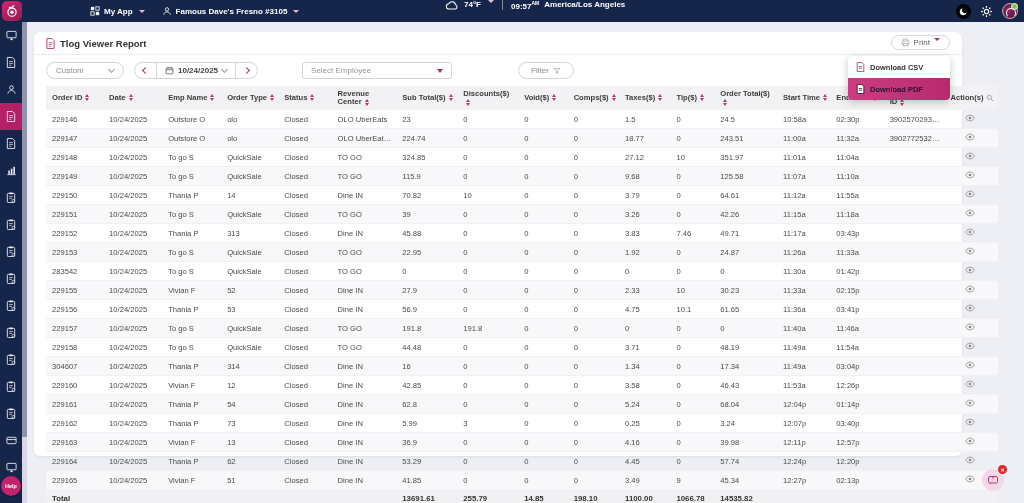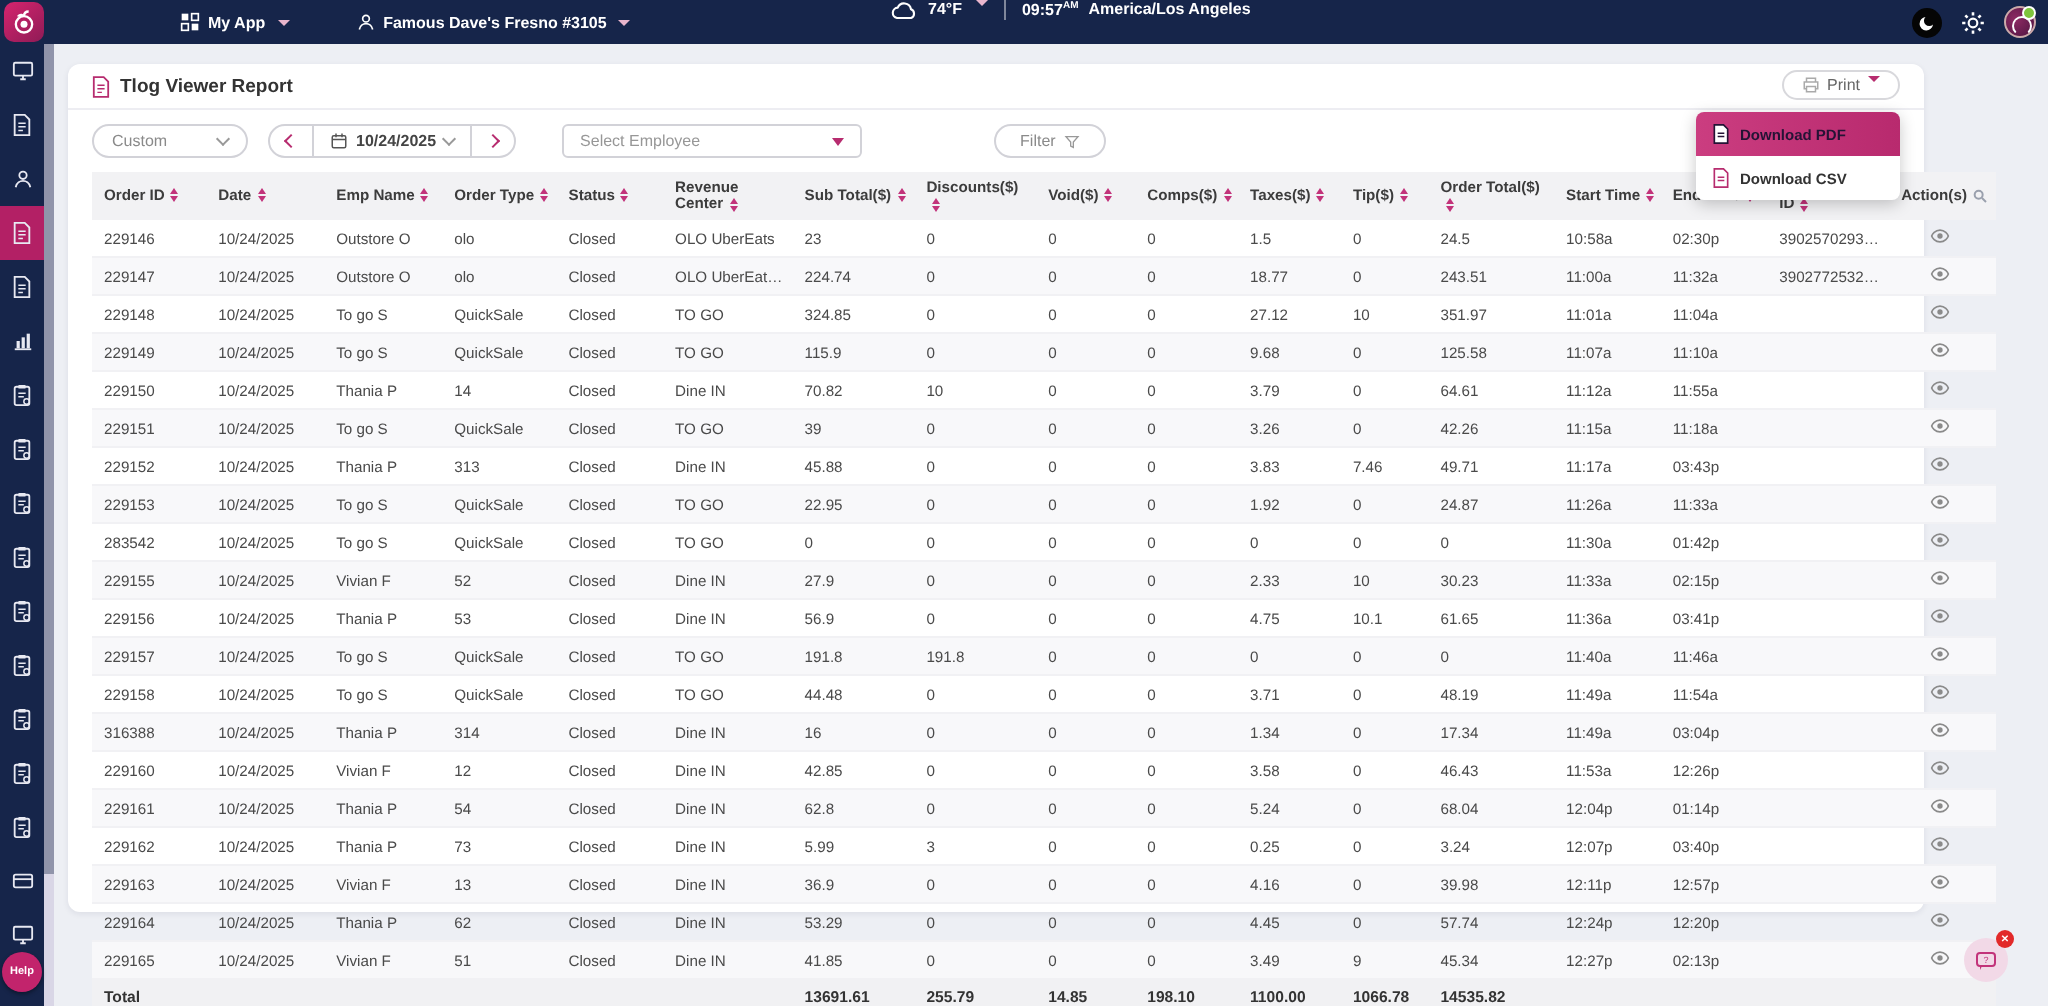--- a/index.html
+++ b/index.html
@@ -1,21 +1,21 @@
 <!DOCTYPE html>
 <html><head>
 <meta charset="utf-8">
 <style>
   *{box-sizing:border-box;margin:0;padding:0}
   html,body{width:1024px;height:503px;overflow:hidden}
   body{font-family:"Liberation Sans",sans-serif;background:#edeff4;position:relative;color:#444}
   
   .topbar{position:absolute;left:0;top:0;width:1024px;height:22px;background:#16254a;color:#fff;z-index:40}
   .logo{position:absolute;left:2px;top:1px;width:20px;height:20px;border-radius:5px;background:linear-gradient(140deg,#d6246e,#8f1b56);display:flex;align-items:center;justify-content:center}
-  .nav-left{position:absolute;left:90px;top:0;height:22px;display:flex;align-items:center;gap:19px;font-size:8px;font-weight:bold}
+  .nav-left{position:absolute;left:90px;top:0;height:22px;display:flex;align-items:center;gap:3px;font-size:8px;font-weight:bold}
   .nav-item{display:flex;align-items:center;gap:4px;cursor:pointer}
   .nav-item + .nav-item{margin-left:14px}
   .caret{width:0;height:0;border-left:3px solid transparent;border-right:3px solid transparent;border-top:3.5px solid #e9b6cd;margin-left:2px}
   .weather{position:absolute;left:445px;top:0;height:22px;display:flex;align-items:flex-start;gap:5px;font-size:8px;font-weight:bold}
   .vdiv{width:1px;height:10px;background:rgba(255,255,255,.45);margin:0 3px}
   .weather sup{font-size:5px}
   .tb-right{position:absolute;right:6px;top:0;height:22px;display:flex;align-items:center;gap:9px}
   .moon{width:15px;height:15px;border-radius:50%;background:#050505;display:flex;align-items:center;justify-content:center}
   .avatar{width:16px;height:16px;border-radius:50%;background:radial-gradient(circle at 35% 40%,#8e2a63,#4d1440);position:relative;border:1px solid #caa}
   .avatar::after{content:"";position:absolute;right:-1px;top:-1px;width:5px;height:5px;border-radius:50%;background:#7ec53c;border:1px solid #fff}
@@ -40,21 +40,21 @@
   .filter-row{display:flex;align-items:center;padding:7px 12px 5px;gap:0}
   .pill{display:flex;align-items:center;border:1px solid #d2d2d8;border-radius:10px;height:17px;font-size:8px;color:#8a8a8a;background:#fff;cursor:pointer}
   .range-pill{width:78px;justify-content:space-between;padding:0 9px}
   .chev{width:5px;height:5px;border-right:1.2px solid #999;border-bottom:1.2px solid #999;transform:rotate(45deg);margin-top:-2px}
   .date-nav{margin-left:10px}
   .seg{display:flex;align-items:center;padding:0 8px;height:100%}
   .seg.mid{border-left:1px solid #d2d2d8;border-right:1px solid #d2d2d8;gap:4px;color:#444;font-weight:bold}
   .arrow{width:5px;height:5px;border-right:1.4px solid #b72c6f;border-bottom:1.4px solid #b72c6f}
   .arrow.left{transform:rotate(135deg)}
   .arrow.right{transform:rotate(-45deg)}
-  .emp-select{margin-left:23px;width:150px;height:17px;border:1px solid #d2d2d8;border-radius:3px;display:flex;align-items:center;justify-content:space-between;padding:0 8px;font-size:8px;color:#979797;cursor:pointer}
+  .emp-select{margin-left:44px;width:150px;height:17px;border:1px solid #d2d2d8;border-radius:3px;display:flex;align-items:center;justify-content:space-between;padding:0 8px;font-size:8px;color:#979797;cursor:pointer}
   .emp-caret{width:0;height:0;border-left:3.5px solid transparent;border-right:3.5px solid transparent;border-top:4px solid #b72c6f}
   .filter-btn{margin-left:66px;padding:0 12px;gap:4px}
   
   table{width:952px;margin:2px 12px 0;border-collapse:collapse;table-layout:fixed;font-size:7.6px;color:#4a4a4a}
   thead th{background:#f2f2f4;font-weight:bold;color:#3c3c3c;text-align:left;padding:2px 2px 2px 6px;font-size:7.6px;line-height:8.5px;height:24px;vertical-align:middle;white-space:normal}
   .sort{display:inline-flex;flex-direction:column;gap:1px;margin-left:3px;vertical-align:middle}
   .sort i{width:0;height:0;border-left:2.5px solid transparent;border-right:2.5px solid transparent;display:block}
   .sort .up{border-bottom:3px solid #c2337a}
   .sort .dn{border-top:3px solid #c2337a}
   tbody td{padding:3px 2px 3px 6px;border-bottom:1px solid #f1f1f4;white-space:nowrap;overflow:hidden;text-overflow:ellipsis;height:15px}
@@ -263,33 +263,33 @@
     <span class="page-title">Tlog Viewer Report</span>
     <div class="print-btn">
       <svg width="9" height="9" viewBox="0 0 24 24">
           <path d="M6 8V3h12v5M6 17H3v-9h18v9h-3" fill="none" stroke="#aaa" stroke-width="2"></path>
           <rect x="6" y="14" width="12" height="7" fill="none" stroke="#aaa" stroke-width="2"></rect>
         </svg>
       <span>Print</span>
       <span class="pcaret"></span>
     </div>
     <div class="print-menu">
+      <div class="pm-item">
+        <svg width="9" height="10" viewBox="0 0 20 24">
+            <path d="M2 1h11l5 5v17H2z" fill="#fff" stroke="#b72c6f" stroke-width="2"></path>
+            <path d="M6 11h8M6 15h8" stroke="#b72c6f" stroke-width="1.8"></path>
+          </svg>
+        <span>Download CSV</span>
+      </div>
       <div class="pm-item hot">
         <svg width="9" height="10" viewBox="0 0 20 24">
             <path d="M2 1h11l5 5v17H2z" fill="#fff" stroke="#241335" stroke-width="2"></path>
             <path d="M6 11h8M6 15h8" stroke="#241335" stroke-width="1.8"></path>
           </svg>
         <span>Download PDF</span>
-      </div>
-      <div class="pm-item">
-        <svg width="9" height="10" viewBox="0 0 20 24">
-            <path d="M2 1h11l5 5v17H2z" fill="#fff" stroke="#b72c6f" stroke-width="2"></path>
-            <path d="M6 11h8M6 15h8" stroke="#b72c6f" stroke-width="1.8"></path>
-          </svg>
-        <span>Download CSV</span>
       </div>
     </div>
   </div>
 
   <div class="filter-row">
     <div class="pill range-pill">
       <span>Custom</span>
       <span class="chev"></span>
     </div>
     <div class="pill date-nav">
@@ -693,21 +693,21 @@
           <td>48.19</td>
           <td>11:49a</td>
           <td>11:54a</td>
           <td></td>
           <td class="act"><span class="eye"><svg width="10" height="10" viewBox="0 0 24 24">
                 <path d="M12 5C6 5 2.7 10 2 12c.7 2 4 7 10 7s9.3-5 10-7c-.7-2-4-7-10-7z" fill="none" stroke="#8a8a8a" stroke-width="2"></path>
                 <circle cx="12" cy="12" r="3.2" fill="#8a8a8a"></circle>
               </svg></span></td>
         </tr>
         <tr>
-          <td>316388</td>
+          <td>304607</td>
           <td>10/24/2025</td>
           <td>Thania P</td>
           <td>314</td>
           <td>Closed</td>
           <td>Dine IN</td>
           <td>16</td>
           <td>0</td>
           <td>0</td>
           <td>0</td>
           <td>1.34</td>

